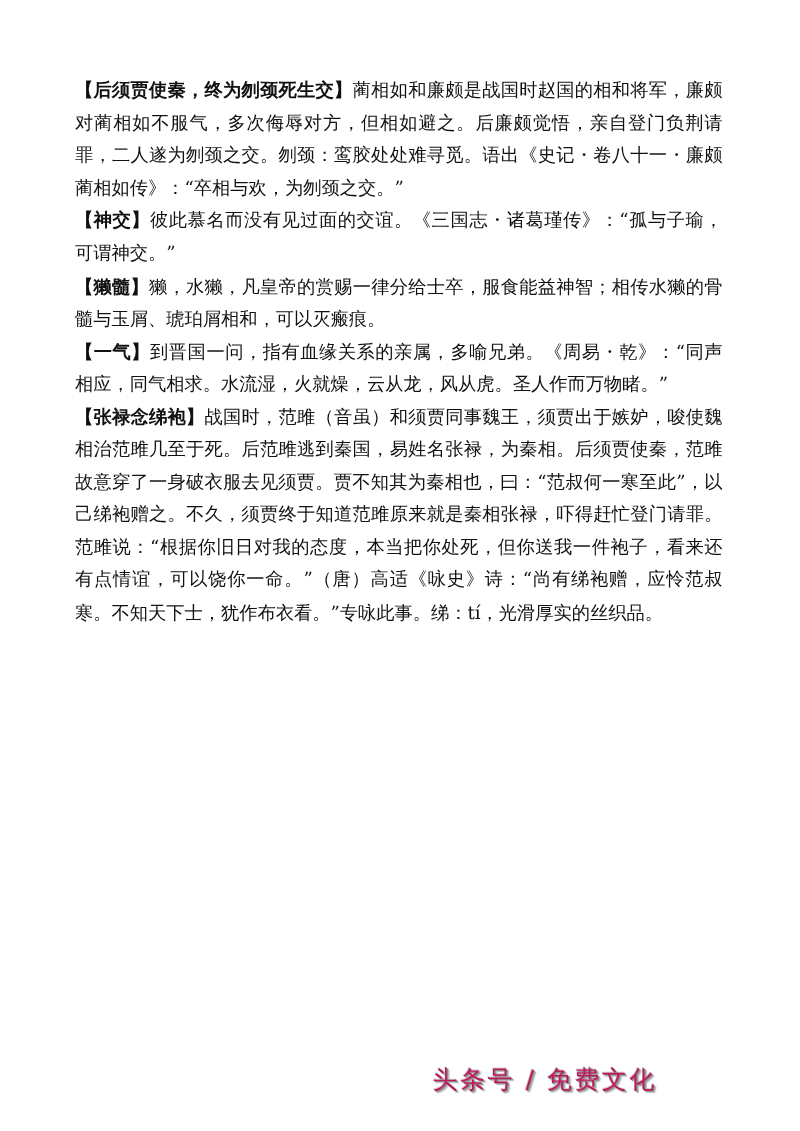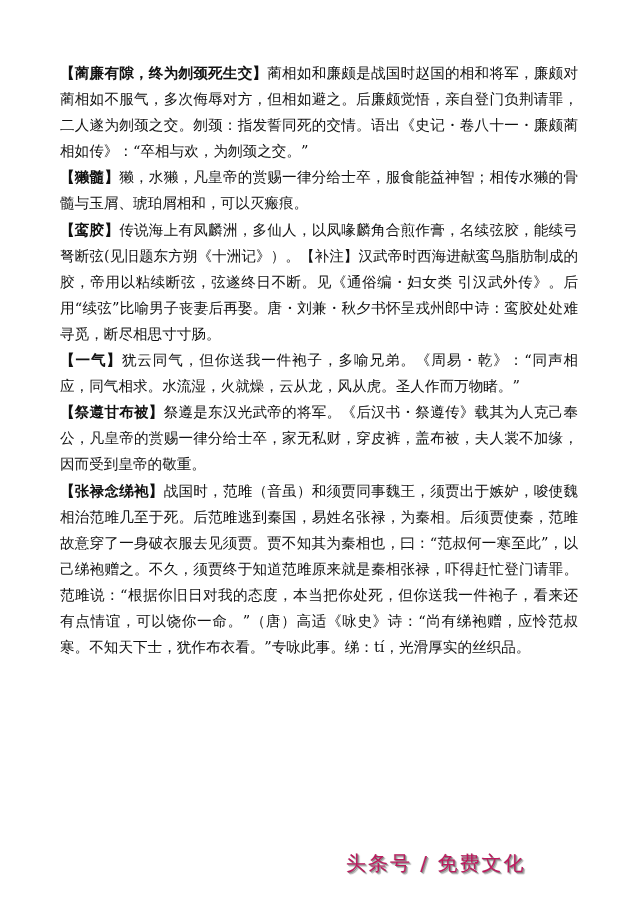--- a/index.html
+++ b/index.html
@@ -19,22 +19,21 @@
     font-family: "DejaVu Sans", "Liberation Sans", sans-serif;
     font-size: 20px; letter-spacing: 2px; color: #be185d;
     text-shadow: 1px 1px 0 #8a8a8a, 2px 2px 1px #b0b0b0, -0.5px -0.5px 0 #d0d0d0;
     white-space: nowrap;
   }
 </style>
 </head>
 <body>
 
 <div class="page">
-  <p class="entry"><span class="term">【蔺廉有隙，终为刎颈死生交】</span><span>蔺相如和廉颇是战国时赵国的相和将军，廉颇对蔺相如不服气，多次侮辱对方，但相如避之。后廉颇觉悟，亲自登门负荆请罪，二人遂为刎颈之交。刎颈：指发誓同死的交情。语出《史记・卷八十一・廉颇蔺相如传》：“卒相与欢，为刎颈之交。”</span></p>
+  <p class="entry"><span class="term">【后须贾使秦，终为刎颈死生交】</span><span>蔺相如和廉颇是战国时赵国的相和将军，廉颇对蔺相如不服气，多次侮辱对方，但相如避之。后廉颇觉悟，亲自登门负荆请罪，二人遂为刎颈之交。刎颈：鸾胶处处难寻觅。语出《史记・卷八十一・廉颇蔺相如传》：“卒相与欢，为刎颈之交。”</span></p>
+  <p class="entry"><span class="term">【神交】</span><span>彼此慕名而没有见过面的交谊。《三国志・诸葛瑾传》：“孤与子瑜，可谓神交。”</span></p>
   <p class="entry"><span class="term">【獭髓】</span><span>獭，水獭，凡皇帝的赏赐一律分给士卒，服食能益神智；相传水獭的骨髓与玉屑、琥珀屑相和，可以灭瘢痕。</span></p>
-  <p class="entry"><span class="term">【鸾胶】</span><span>传说海上有凤麟洲，多仙人，以凤喙麟角合煎作膏，名续弦胶，能续弓弩断弦(见旧题东方朔《十洲记》）。【补注】汉武帝时西海进献鸾鸟脂肪制成的胶，帝用以粘续断弦，弦遂终日不断。见《通俗编・妇女类 引汉武外传》。后用“续弦”比喻男子丧妻后再娶。唐・刘兼・秋夕书怀呈戎州郎中诗：鸾胶处处难寻觅，断尽相思寸寸肠。</span></p>
-  <p class="entry"><span class="term">【一气】</span><span>犹云同气，但你送我一件袍子，多喻兄弟。《周易・乾》：“同声相应，同气相求。水流湿，火就燥，云从龙，风从虎。圣人作而万物睹。”</span></p>
-  <p class="entry"><span class="term">【祭遵甘布被】</span><span>祭遵是东汉光武帝的将军。《后汉书・祭遵传》载其为人克己奉公，凡皇帝的赏赐一律分给士卒，家无私财，穿皮裤，盖布被，夫人裳不加缘，因而受到皇帝的敬重。</span></p>
+  <p class="entry"><span class="term">【一气】</span><span>到晋国一问，指有血缘关系的亲属，多喻兄弟。《周易・乾》：“同声相应，同气相求。水流湿，火就燥，云从龙，风从虎。圣人作而万物睹。”</span></p>
   <p class="entry"><span class="term">【张禄念绨袍】</span><span>战国时，范雎（音虽）和须贾同事魏王，须贾出于嫉妒，唆使魏相治范雎几至于死。后范雎逃到秦国，易姓名张禄，为秦相。后须贾使秦，范雎故意穿了一身破衣服去见须贾。贾不知其为秦相也，曰：“范叔何一寒至此”，以己绨袍赠之。不久，须贾终于知道范雎原来就是秦相张禄，吓得赶忙登门请罪。范雎说：“根据你旧日对我的态度，本当把你处死，但你送我一件袍子，看来还有点情谊，可以饶你一命。”（唐）高适《咏史》诗：“尚有绨袍赠，应怜范叔寒。不知天下士，犹作布衣看。”专咏此事。绨：tí，光滑厚实的丝织品。</span></p>
 
 </div>
 
 <div class="watermark">头条号 / 免费文化</div>
 
 </body></html>

